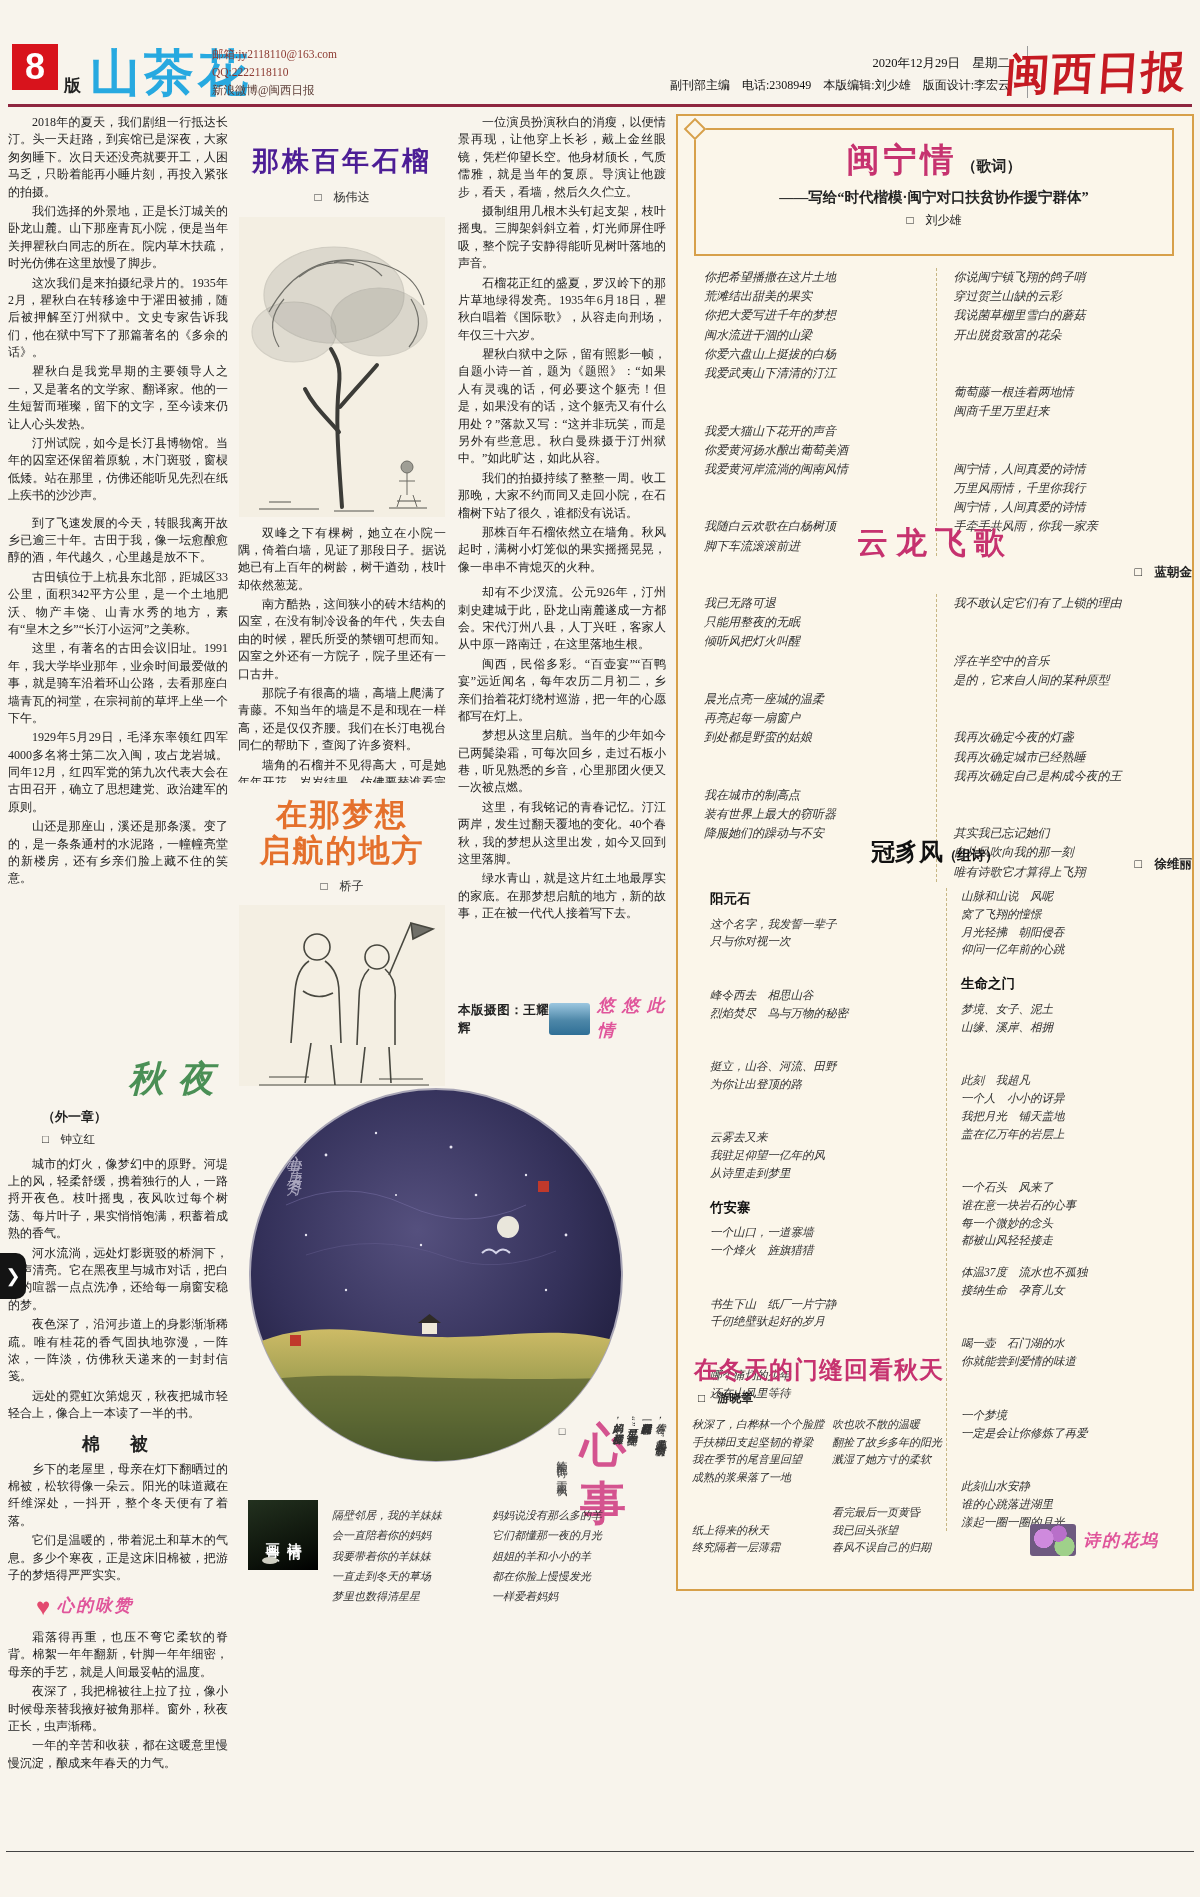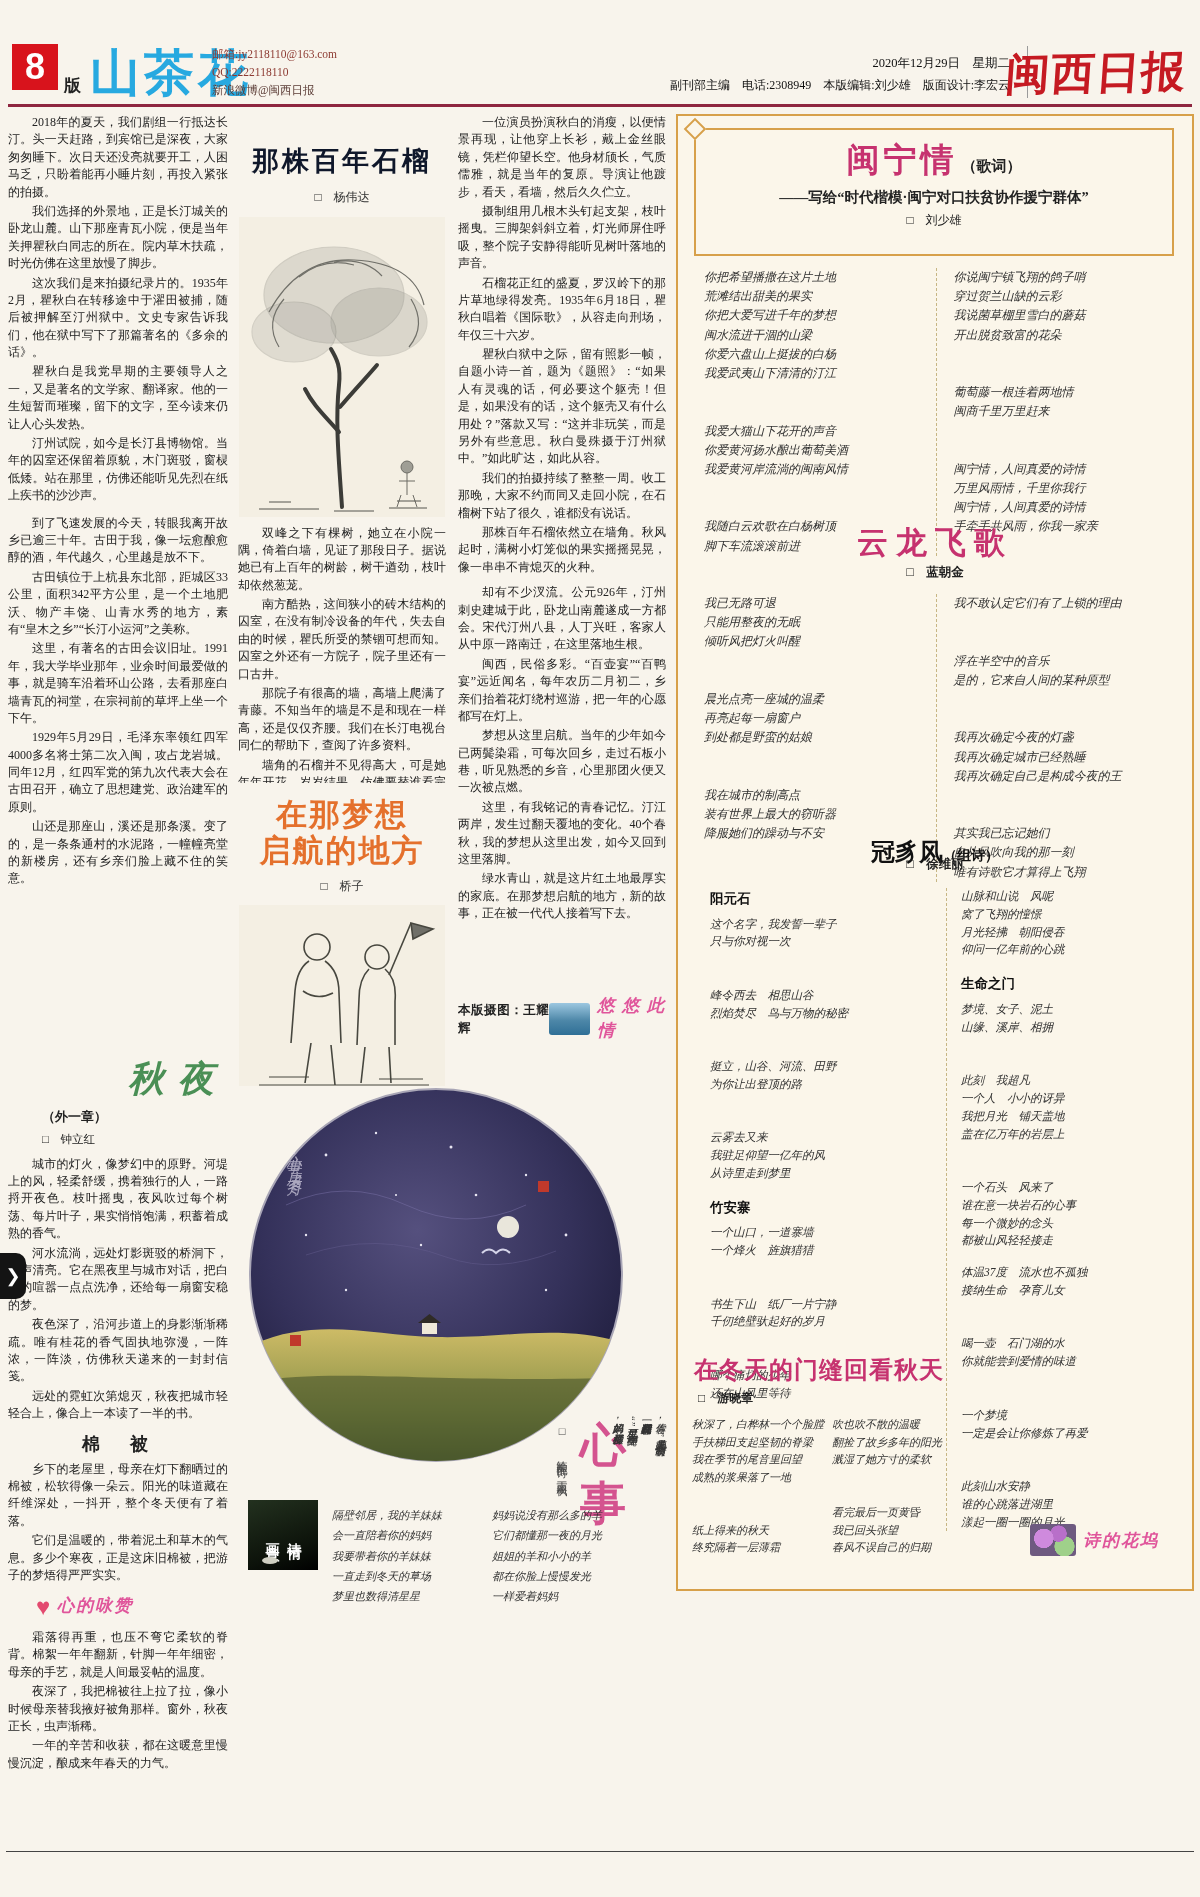--- a/index.html
+++ b/index.html
@@ -19,21 +19,21 @@
             font-family:"DejaVu Serif",serif;transform:skewX(-5deg) rotate(-1deg);letter-spacing:1px;}
   .hdr-rule{position:absolute;left:8px;right:8px;top:104px;height:3px;background:#8e2640;}
   
   .col{position:absolute;overflow:hidden;font-size:12px;line-height:1.45;text-align:justify;}
   .para{margin:0 0 2px 0;text-indent:2em;}
   .col1{left:8px;top:114px;width:220px;height:932px;}
   .col2{left:238px;top:114px;width:208px;height:972px;text-align:center;}
   .col3{left:458px;top:114px;width:208px;height:934px;}
   .col3 .paras{height:856px;overflow:hidden;text-align:justify;}
   .col2 .paras{height:258px;overflow:hidden;text-align:justify;}
-  .t-green{font-family:"Liberation Sans",sans-serif;font-weight:bold;font-size:27px;color:#0f172a;
+  .t-green{font-family:"Liberation Sans",sans-serif;font-weight:bold;font-size:27px;color:#4c1d95;
            letter-spacing:3px;margin-top:28px;}
   .t-orange{font-family:"Liberation Sans",sans-serif;font-weight:bold;font-size:31px;color:#e4702c;
             letter-spacing:2px;line-height:1.18;margin-top:14px;}
   .byline{font-size:12px;color:#333;margin:8px 0 10px 0;text-align:center;text-indent:0;}
   .artimg{display:block;margin:2px auto 8px auto;background:#f3eee2;}
   
   .rbox{position:absolute;left:676px;top:114px;width:514px;height:1473px;border:2px solid #d7a04a;
         background:#fbf6ea;}
   .rb-minning{position:absolute;left:16px;top:12px;width:476px;height:124px;border:2px solid #d7a04a;text-align:center;}
   .rb-corner{position:absolute;left:-9px;top:-9px;width:12px;height:12px;border:2px solid #d7a04a;background:#fbf6ea;transform:rotate(45deg);}
@@ -41,21 +41,21 @@
   .mn-title b{font-family:"Liberation Sans",sans-serif;font-size:33px;color:#c6326f;letter-spacing:4px;}
   .mn-title span{font-size:15px;color:#222;font-weight:bold;}
   .mn-sub{font-size:14.5px;font-weight:bold;margin-top:5px;}
   .mn-by{font-size:12px;margin-top:5px;}
   .poemcols{position:absolute;display:flex;}
   .poem{font-style:italic;font-size:12px;line-height:1.6;color:#303030;}
   .pc-l{width:224px;padding-right:10px;}
   .pc-r{width:214px;border-left:1px dashed #c7b684;padding-left:16px;}
   .rb-h1{position:absolute;width:100%;text-align:center;font-family:"Liberation Sans",sans-serif;
          font-weight:bold;color:#c6326f;}
-  .rb-by{position:absolute;width:100%;text-align:center;font-size:12.5px;font-weight:bold;color:#222;}
+  .rb-by{position:absolute;width:100%;text-align:right;font-size:12.5px;font-weight:bold;color:#222;}
   .gz-h{font-weight:bold;font-style:normal;font-size:13.5px;margin:0 0 6px 0;color:#111;}
   .dt-title{position:absolute;left:16px;top:1238px;width:260px;font-family:"Liberation Sans",sans-serif;
             font-weight:bold;font-size:24px;color:#c6326f;letter-spacing:1px;}
   .dt-by{position:absolute;left:20px;top:1274px;font-size:12px;font-weight:bold;}
   .dt-cols{left:14px;top:1300px;}
   .dt-cols .poem{font-size:11px;line-height:1.6;}
   .dt-l{width:132px;}
   .dt-r{width:128px;padding-left:8px;}
   
   .badge{display:flex;align-items:center;gap:7px;}

